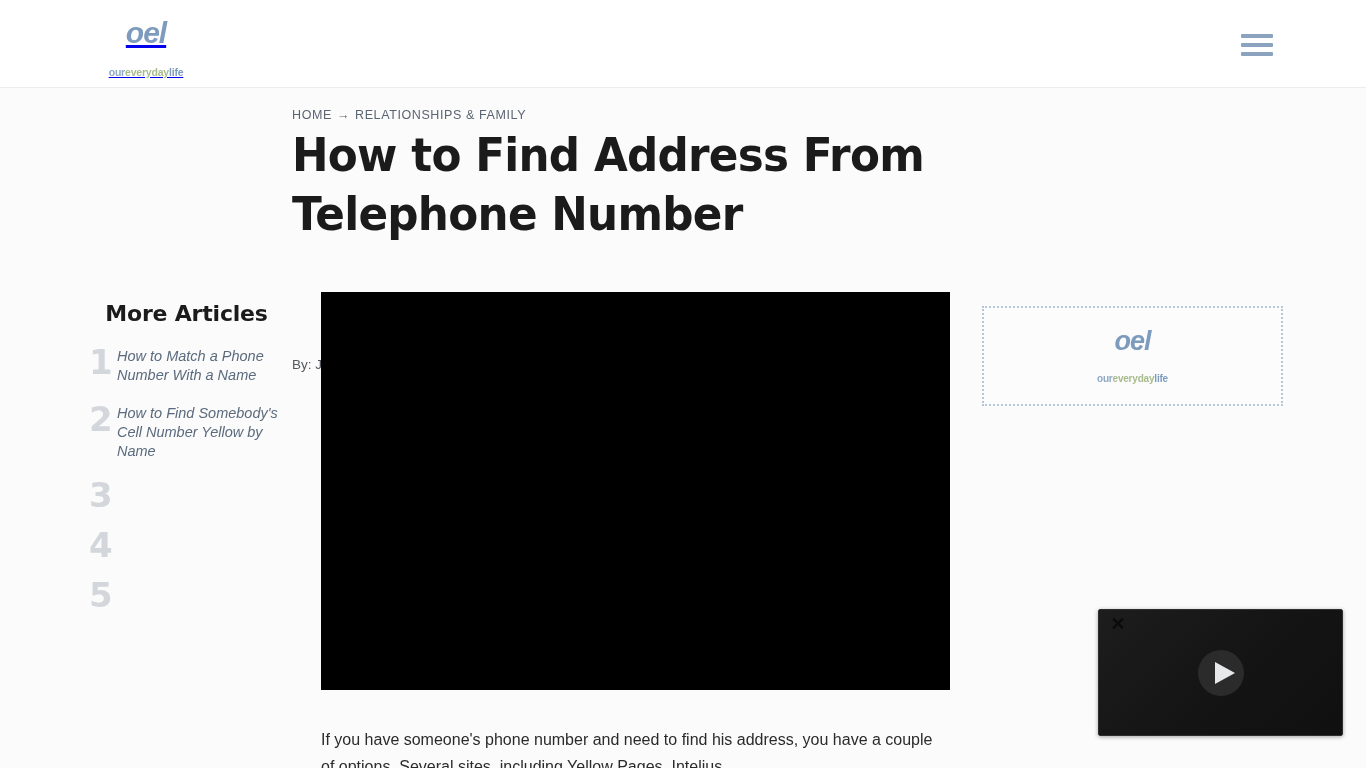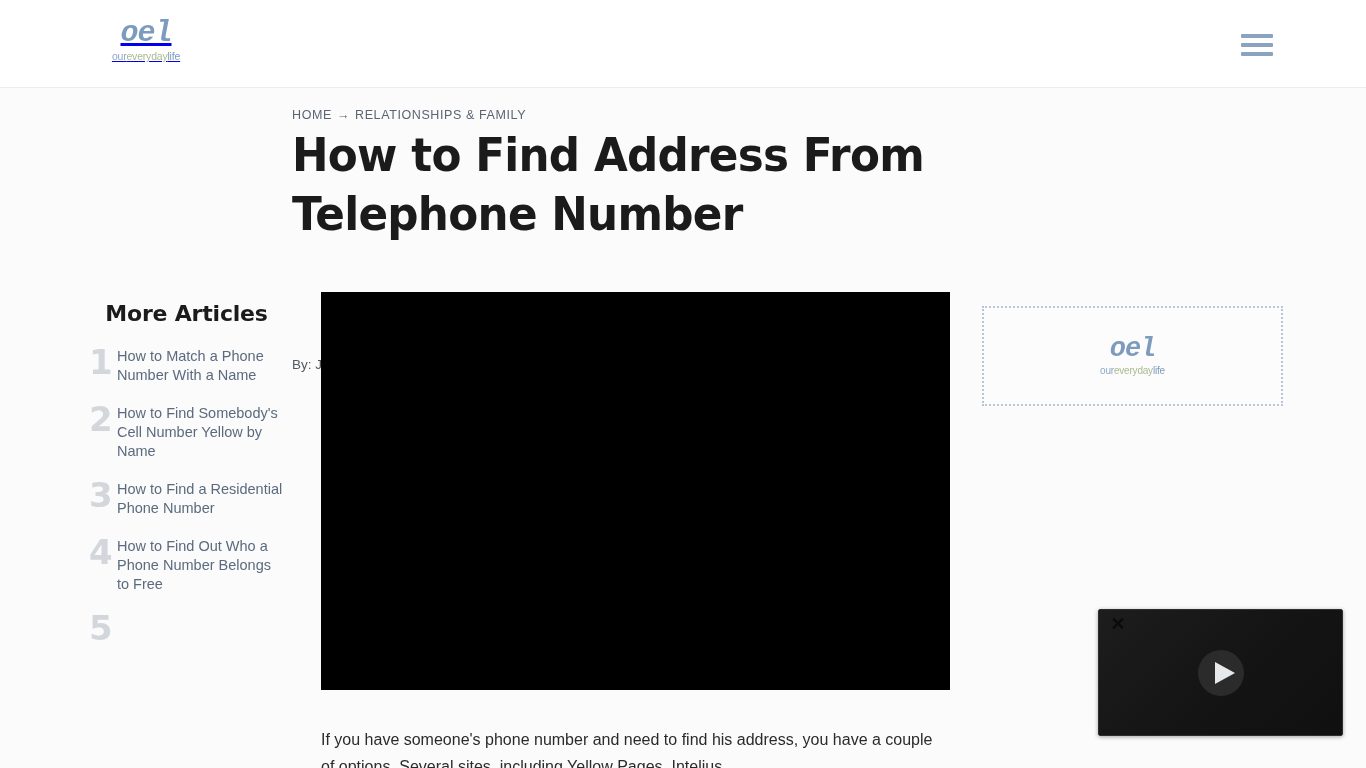--- a/index.html
+++ b/index.html
@@ -22,33 +22,33 @@
   }
   .logo-block {
     position: absolute;
     left: 100px; top: 18px;
     width: 92px;
     text-align: center;
     line-height: 1;
     user-select: none;
   }
   .logo-mark {
-    font-family: Liberation Mono, monospace;
+    font-family: Liberation Sans, sans-serif;
     font-style: italic;
     font-weight: 700;
     font-size: 30px;
     letter-spacing: -1px;
     color: #7d9bbd;
     display: block;
-    margin-bottom: 3px;
+    margin-bottom: 19px;
   }
   .logo-word {
     display: block;
     font-family: "Liberation Sans", sans-serif;
-    font-weight: 400;
+    font-weight: 700;
     font-size: 10.5px;
     letter-spacing: -0.2px;
     white-space: nowrap;
   }
   .lw-our  { color: #8fa8c4; }
   .lw-everyday { color: #a8bb8e; }
   .lw-life { color: #7d9bbd; }
 
   .hamburger {
     position: absolute;
@@ -143,20 +143,21 @@
     flex: 0 0 28px;
     text-align: left;
     user-select: none;
   }
   .ma-link {
     font-size: 14.5px;
     line-height: 19px;
     color: #5b6b7d;
     text-decoration: none;
     padding-top: 1px;
+    font-style: italic;
   }
 
   
   .media-block {
     position: absolute;
     left: 321px; top: 203px;
     width: 629px; height: 398px;
     background: #000000;
   }
   .article-body {
@@ -267,26 +268,24 @@
         <a class="ma-link" href="#">How to Match a Phone Number With a Name</a>
       </li>
 
       <li class="ma-item">
         <span class="ma-num">2</span>
         <a class="ma-link" href="#">How to Find Somebody's Cell Number Yellow by Name</a>
       </li>
 
       <li class="ma-item">
         <span class="ma-num">3</span>
-        <a class="ma-link" href="#">How to Find a Residential Phone Number</a>
       </li>
 
       <li class="ma-item">
         <span class="ma-num">4</span>
-        <a class="ma-link" href="#">How to Find Out Who a Phone Number Belongs to Free</a>
       </li>
 
       <li class="ma-item">
         <span class="ma-num">5</span>
       </li>
 
     </ul>
   </aside>
 
   <div class="media-block"></div>

